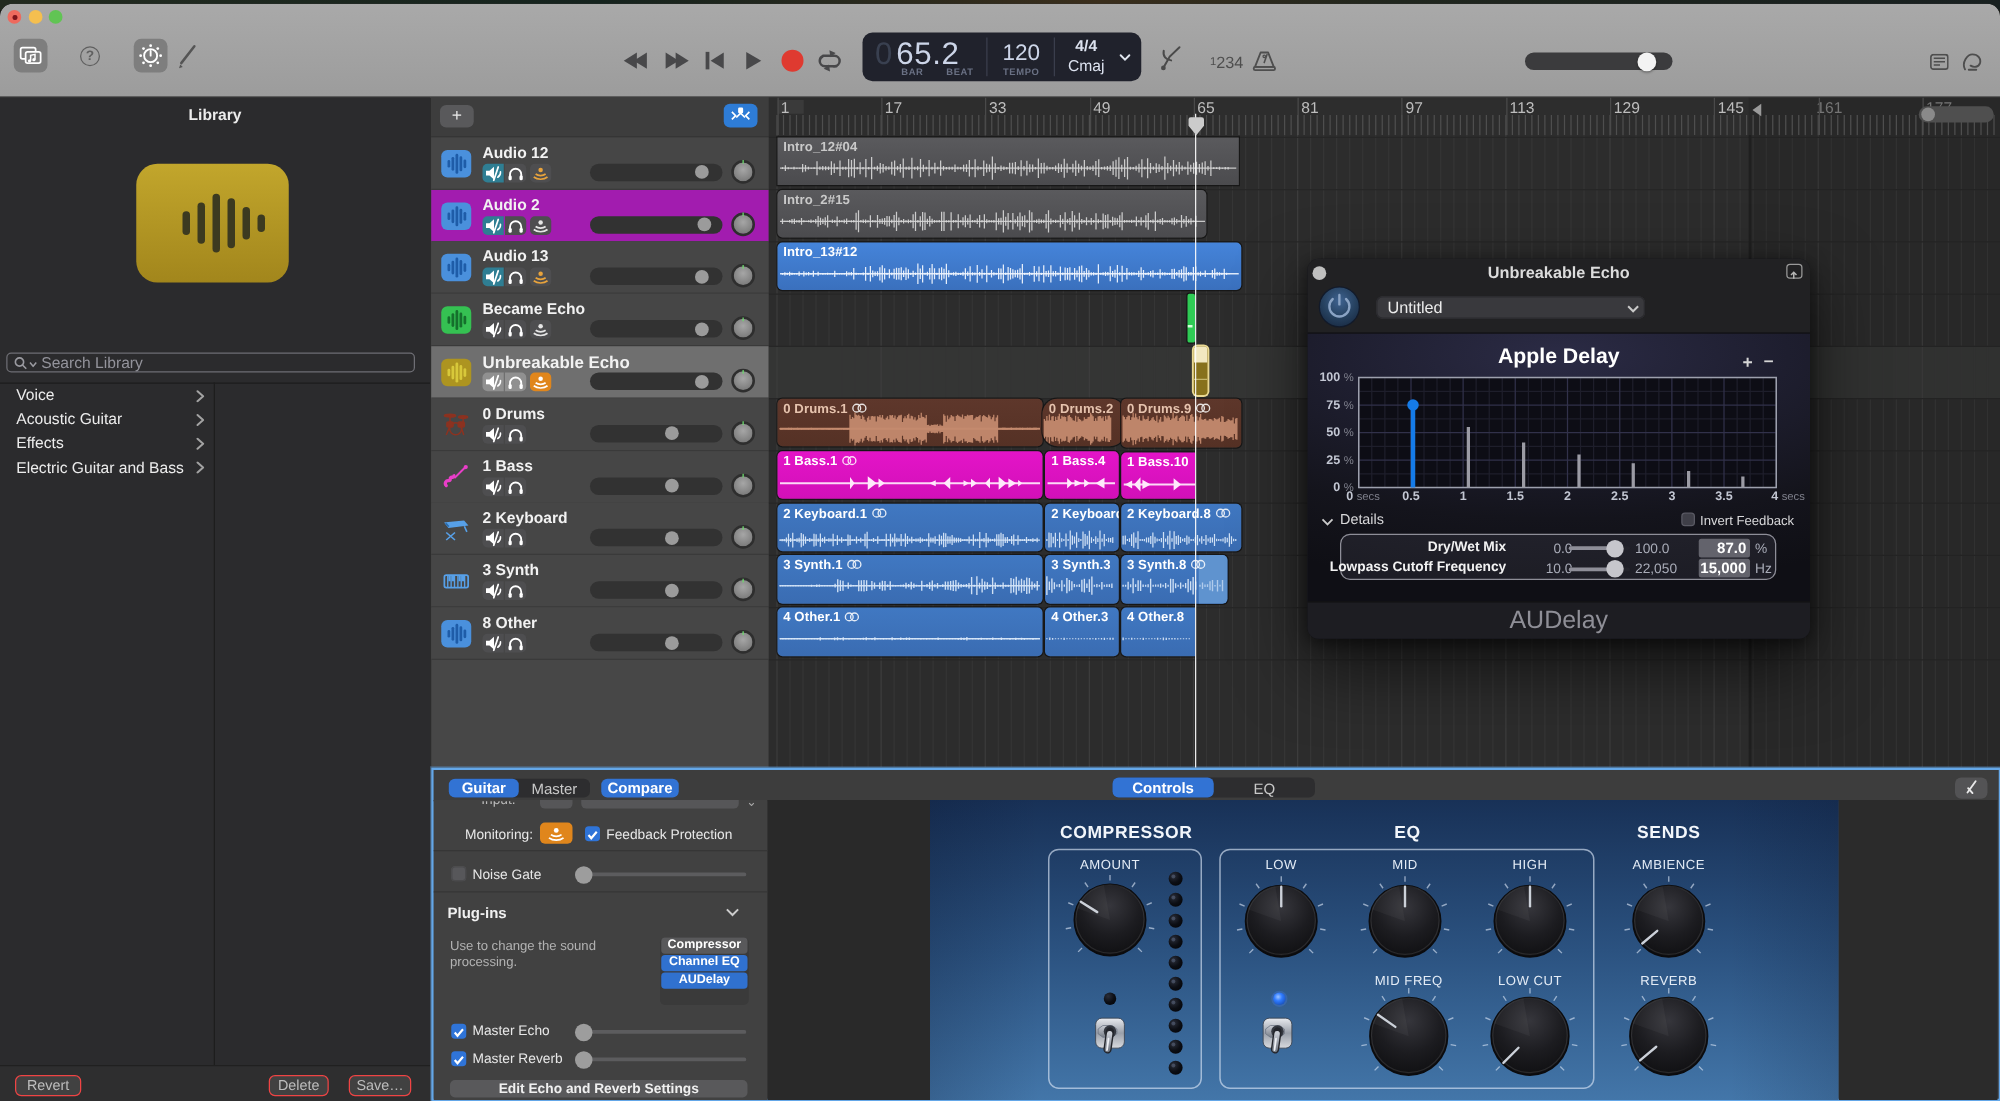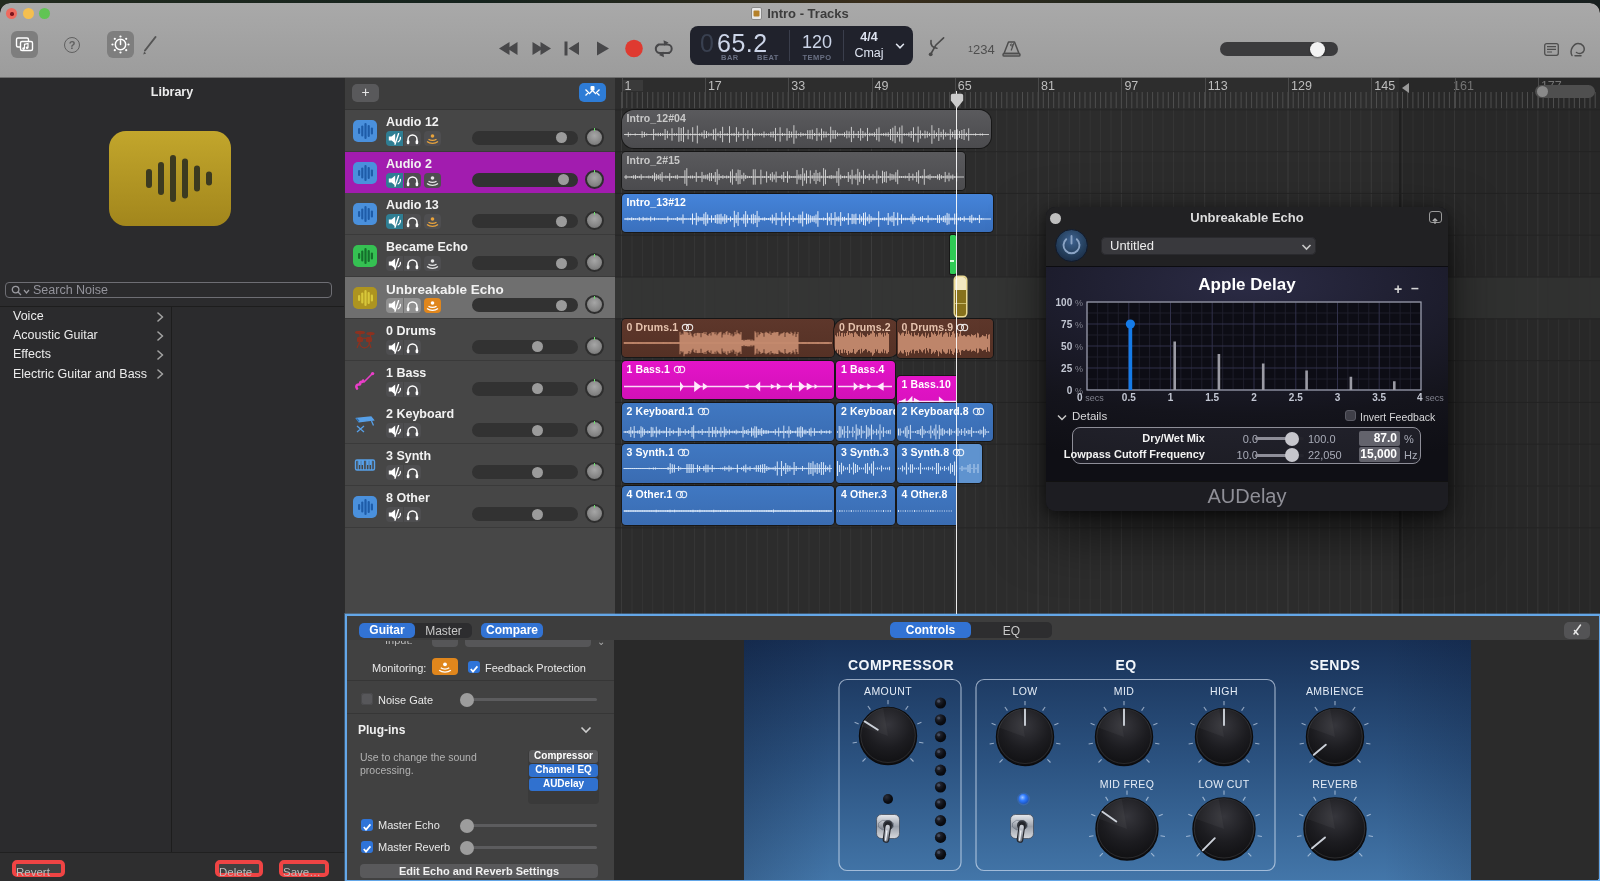--- a/index.html
+++ b/index.html
@@ -8,21 +8,21 @@
 #win{position:absolute;left:0;top:3px;width:1600px;height:878px;background:#2c2c2c;border-radius:10px 10px 0 0;overflow:hidden}
 #titlebar{position:absolute;left:0;top:0;width:1600px;height:75px;background:linear-gradient(#a9a9a9,#9c9c9c);border-bottom:1px solid #6e6e6e;border-radius:10px 10px 0 0}
 .tl{position:absolute;top:5px;width:11px;height:11px;border-radius:50%}
 #wtitle{position:absolute;top:3px;left:0;width:1600px;text-align:center;font-size:13px;font-weight:bold;color:#3c3c3c}
 .tbtn{position:absolute;top:28px;width:27px;height:27px;background:#7e7e7e;border-radius:6px}
 .lcd{position:absolute;left:690px;top:23px;width:223px;height:39px;background:#20222c;border-radius:8px}
 .lcdlab{position:absolute;font-size:7.5px;letter-spacing:.5px;color:#6a7184;font-weight:bold}
 .lcddiv{position:absolute;top:4px;height:31px;width:1px;background:#3a3e4c}
 #sidebar{position:absolute;left:0;top:75px;width:344px;height:803px;background:#2b2b2d}
 #sbbottom{position:absolute;left:0;top:774px;width:344px;height:29px;background:#2e2e2f;border-top:1px solid #202020}
-.sbtn{position:absolute;top:7px;height:17px;background:#414141;border:4px solid #ef4444;border-radius:5px;color:#bdbdbd;font-size:11.5px;line-height:16px}
+.sbtn{position:absolute;top:7px;height:17px;background:#414141;border:1px solid #ef4444;border-radius:5px;color:#bdbdbd;font-size:11.5px;text-align:center;line-height:16px}
 #headers{position:absolute;left:345px;top:75px;width:270px;height:536px;background:#474747}
 .trow{position:absolute;left:0;width:270px;height:42px;background:#464646;border-bottom:1px solid #3a3a3a}
 .tname{position:absolute;left:41px;top:5px;font-size:12.5px;font-weight:bold;color:#f2f2f2;white-space:nowrap}
 .ticon{position:absolute;left:8px;top:10px;width:24px;height:22px;border-radius:5px}
 .mbtn{position:absolute;top:21px;height:15px;width:17px}
 .vslider{position:absolute;left:127px;top:21px;width:106px;height:14px;background:#323232;border-radius:7px}
 .vknob{position:absolute;top:1.5px;width:11px;height:11px;border-radius:50%;background:#9b9b9b}
 .pan{position:absolute;left:240px;top:18px;width:19px;height:19px;border-radius:50%;background:radial-gradient(circle at 50% 38%,#a6a6a6,#808080 70%,#6e6e6e);border:2px solid #2e2e2e}
 #ruler{position:absolute;left:615px;top:75px;width:985px;height:30px;background:#2d2d2d;overflow:hidden}
 #lanes{position:absolute;left:615px;top:105px;width:985px;height:506px;background:#2c2c2c;overflow:hidden}
@@ -45,24 +45,20 @@
 .glab{position:absolute;font-size:10px;color:#c3c7d3;font-weight:bold}
 .glab .dim{color:#80828e;font-weight:normal;font-size:9px}
 </style></head><body>
 <div id="wall"></div>
 <div id="win">
 <div id="titlebar">
       <div class="tl" style="left:6px;background:#ee6a5e"></div>
       <div class="abs" style="left:10px;top:9px;width:3.5px;height:3.5px;border-radius:50%;background:#7c151c"></div>
       <div class="tl" style="left:23px;background:#f5bf4f"></div>
       <div class="tl" style="left:39px;background:#61c454"></div>
-      <div id="wtitle"><svg width="11" height="13" viewBox="0 0 11 13" style="vertical-align:-2px;margin-right:5px">
-          <rect x="0.5" y="0.5" width="10" height="12" rx="1.5" fill="#e8e8e8" stroke="#8a8a8a"></rect>
-          <rect x="2.5" y="3.5" width="6" height="6" rx="1" fill="#b5812a"></rect>
-        </svg>Intro - Tracks</div>
       <div class="tbtn" style="left:11px"><svg width="27" height="27" viewBox="0 0 27 27">
           <rect x="5.5" y="7" width="12" height="9" rx="1.5" fill="none" stroke="#fff" stroke-width="1.4"></rect>
           <rect x="9.5" y="10.5" width="12" height="9" rx="1.5" fill="#7e7e7e" stroke="#fff" stroke-width="1.4"></rect>
           <path d="M13.5 17.5 v-4.2 l3.5 -.8 v4.2" fill="none" stroke="#fff" stroke-width="1.2"></path>
           <circle cx="12.6" cy="17.6" r="1.3" fill="#fff"></circle>
           <circle cx="16.1" cy="16.7" r="1.3" fill="#fff"></circle>
         </svg></div>
       <div class="abs" style="left:64px;top:34px;width:16px;height:16px;border-radius:50%;border:1.6px solid #606060;color:#606060;font-size:11px;font-weight:bold;text-align:center;line-height:15px">?</div>
       <div class="tbtn" style="left:107px"><svg width="27" height="27" viewBox="0 0 27 27">
           <g stroke="#fff" fill="none" stroke-width="1.5">
@@ -162,21 +158,21 @@
           <rect x="97" y="40.5" width="6" height="14" rx="3" fill="#3c3a20"></rect>
         </svg></div>
       <div class="abs" style="left:5px;top:204px;width:327px;height:15.5px;border:1.5px solid #6e6e74;border-radius:4px"></div>
       <svg class="abs" style="left:11px;top:207px" width="12" height="11" viewBox="0 0 12 11">
         <circle cx="4.6" cy="4.6" r="3.3" fill="none" stroke="#9a9aa0" stroke-width="1.3"></circle>
         <path d="M7 7 L10 10" stroke="#9a9aa0" stroke-width="1.3"></path>
       </svg>
       <svg class="abs" style="left:23px;top:211px" width="7" height="5" viewBox="0 0 7 5">
         <path d="M1 1 L3.5 4 L6 1" fill="none" stroke="#9a9aa0" stroke-width="1.2"></path>
       </svg>
-      <div class="abs" style="left:33px;top:205px;font-size:12.5px;color:#93939b">Search Noise</div>
+      <div class="abs" style="left:33px;top:205px;font-size:12.5px;color:#93939b">Search Library</div>
       <div class="abs" style="left:0;top:227.5px;width:344px;height:1px;background:#1d1d1d"></div>
       <div class="abs" style="left:171px;top:227.5px;width:1px;height:546.5px;background:#1d1d1d"></div>
       <div class="abs" style="left:13px;top:231.0px;font-size:12.5px;color:#ececec">Voice</div>
       <svg class="abs" style="left:155.0px;top:233.5px" width="10" height="10" viewBox="0 0 10 10">
         <path d="M3 1 L7.5 5 L3 9" fill="none" stroke="#a2a2a2" stroke-width="1.6" stroke-linecap="round" stroke-linejoin="round"></path>
       </svg>
       <div class="abs" style="left:13px;top:250.2px;font-size:12.5px;color:#ececec">Acoustic Guitar</div>
       <svg class="abs" style="left:155.0px;top:252.7px" width="10" height="10" viewBox="0 0 10 10">
         <path d="M3 1 L7.5 5 L3 9" fill="none" stroke="#a2a2a2" stroke-width="1.6" stroke-linecap="round" stroke-linejoin="round"></path>
       </svg>
@@ -573,21 +569,21 @@
       <div class="abs" style="left:0;top:169.2px;width:985px;height:41.8px;background:#343534"></div>
       <svg class="abs" style="left:0;top:0" width="985" height="506">
         <path d="M17.0 0V506M27.4 0V506M37.8 0V506M48.2 0V506M58.7 0V506M69.1 0V506M79.5 0V506M100.3 0V506M110.7 0V506M121.1 0V506M131.5 0V506M142.0 0V506M152.4 0V506M162.8 0V506M183.6 0V506M194.0 0V506M204.4 0V506M214.8 0V506M225.3 0V506M235.7 0V506M246.1 0V506M266.9 0V506M277.3 0V506M287.7 0V506M298.2 0V506M308.6 0V506M319.0 0V506M329.4 0V506M350.2 0V506M360.6 0V506M371.0 0V506M381.5 0V506M391.9 0V506M402.3 0V506M412.7 0V506M433.5 0V506M443.9 0V506M454.3 0V506M464.8 0V506M475.2 0V506M485.6 0V506M496.0 0V506M516.8 0V506M527.2 0V506M537.6 0V506M548.1 0V506M558.5 0V506M568.9 0V506M579.3 0V506M600.1 0V506M610.5 0V506M620.9 0V506M631.4 0V506M641.8 0V506M652.2 0V506M662.6 0V506M683.4 0V506M693.8 0V506M704.2 0V506M714.7 0V506M725.1 0V506M735.5 0V506M745.9 0V506M766.7 0V506M777.1 0V506M787.5 0V506M798.0 0V506M808.4 0V506M818.8 0V506M829.2 0V506M850.0 0V506M860.4 0V506M870.8 0V506M881.3 0V506M891.7 0V506M902.1 0V506M912.5 0V506M933.3 0V506M943.7 0V506M954.1 0V506M964.6 0V506M975.0 0V506" stroke="#353535" stroke-width="1"></path>
         <path d="M6.6 0V506M89.9 0V506M173.2 0V506M256.5 0V506M339.8 0V506M423.1 0V506M506.4 0V506M589.7 0V506M673.0 0V506M756.3 0V506M839.6 0V506M922.9 0V506" stroke="#3c3c3c" stroke-width="1"></path>
       </svg>
       <svg class="abs" style="left:0;top:0" width="985" height="506">
         <path d="M0 1.8H985M0 43.6H985M0 85.4H985M0 127.2H985M0 169.0H985M0 210.8H985M0 252.6H985M0 294.4H985M0 336.2H985M0 378.0H985M0 419.8H985" stroke="#262626" stroke-width="1"></path>
       </svg>
       <div class="abs" style="left:784.4px;top:0;width:200.6px;height:506px;background:rgba(0,0,0,.07)"></div>
       <div class="abs" style="left:784.4px;top:0;width:1.5px;height:506px;background:#1f1f1f"></div>
-      <div class="clip" style="left:6.5px;top:1.9px;width:369.0px;height:38.5px;background:linear-gradient(#5a5a5d,#4b4b4e);border-radius:12px">
+      <div class="clip" style="left:6.5px;top:1.9px;width:369.0px;height:38.5px;background:linear-gradient(#5a5a5d,#4b4b4e);border-radius:0">
         <svg class="abs" style="left:0;top:0" width="369" height="38">
           <path d="M2 24.5H367" stroke="rgba(230,230,230,.8)" stroke-width="1"></path>
           <path d="M4.0 23.8V25.2M6.3 22.2V26.8M8.6 23.7V25.3M10.9 24.1V24.9M13.2 23.4V25.6M15.5 24.1V24.9M17.8 24.1V24.9M20.1 21.2V27.8M22.4 21.9V27.1M24.7 23.4V25.6M27.0 24.1V24.9M29.3 23.8V25.2M31.6 18.9V30.1M33.9 23.2V25.8M36.2 22.8V26.2M38.5 22.9V26.1M40.8 23.1V25.9M43.1 19.0V30.0M45.4 20.7V28.3M47.7 23.5V25.5M50.0 18.3V30.7M52.3 23.3V25.7M54.6 23.3V25.7M56.9 17.2V31.8M59.2 18.0V31.0M61.5 16.9V32.1M63.8 23.5V25.5M66.1 19.7V29.3M68.4 23.5V25.5M70.7 17.2V31.8M73.0 23.5V25.5M75.3 15.6V33.4M77.6 23.4V25.6M79.9 22.5V26.5M82.2 20.3V28.7M84.5 21.1V27.9M86.8 22.7V26.3M89.1 23.2V25.8M91.4 19.4V29.6M93.7 18.4V30.6M96.0 22.8V26.2M98.3 21.1V27.9M100.6 16.8V32.2M102.9 23.3V25.7M105.2 23.1V25.9M107.5 16.2V32.8M109.8 23.3V25.7M112.1 22.9V26.1M114.4 17.2V31.8M116.7 21.7V27.3M119.0 23.4V25.6M121.3 18.0V31.0M123.6 23.3V25.7M125.9 20.2V28.8M128.2 23.4V25.6M130.5 18.4V30.6M132.8 22.7V26.3M135.1 23.5V25.5M137.4 23.3V25.7M139.7 23.3V25.7M142.0 21.5V27.5M144.3 23.4V25.6M146.6 23.5V25.5M148.9 21.8V27.2M151.2 21.4V27.6M153.5 17.9V31.1M155.8 23.5V25.5M158.1 17.3V31.7M160.4 22.9V26.1M162.7 23.5V25.5M165.0 18.3V30.7M167.3 21.0V28.0M169.6 21.6V27.4M171.9 15.2V33.8M174.2 20.6V28.4M176.5 23.5V25.5M178.8 22.3V26.7M181.1 23.1V25.9M183.4 23.5V25.5M185.7 20.2V28.8M188.0 20.2V28.8M190.3 19.6V29.4M192.6 23.0V26.0M194.9 18.1V30.9M197.2 22.7V26.3M199.5 18.6V30.4M201.8 21.3V27.7M204.1 21.6V27.4M206.4 23.5V25.5M208.7 16.7V32.3M211.0 20.3V28.7M213.3 20.2V28.8M215.6 22.6V26.4M217.9 23.5V25.5M220.2 23.5V25.5M222.5 22.3V26.7M224.8 20.6V28.4M227.1 21.4V27.6M229.4 16.9V32.1M231.7 20.8V28.2M234.0 23.5V25.5M236.3 21.0V28.0M238.6 18.3V30.7M240.9 20.9V28.1M243.2 22.6V26.4M245.5 17.9V31.1M247.8 22.8V26.2M250.1 23.1V25.9M252.4 22.3V26.7M254.7 18.8V30.2M257.0 17.4V31.6M259.3 23.5V25.5M261.6 23.2V25.8M263.9 22.7V26.3M266.2 22.3V26.7M268.5 19.0V30.0M270.8 17.7V31.3M273.1 15.8V33.2M275.4 21.7V27.3M277.7 17.4V31.6M280.0 15.5V33.5M282.3 23.3V25.7M284.6 23.5V25.5M286.9 22.5V26.5M289.2 21.0V28.0M291.5 17.3V31.7M293.8 23.4V25.6M296.1 16.5V32.5M298.4 20.4V28.6M300.7 23.2V25.8M303.0 20.6V28.4M305.3 21.4V27.6M307.6 22.8V26.2M309.9 15.2V33.8M312.2 20.4V28.6M314.5 22.5V26.5M316.8 18.0V31.0M319.1 21.8V27.2M321.4 19.5V29.5M323.7 22.4V26.6M326.0 23.4V25.6M328.3 19.2V29.8M330.6 21.7V27.3M332.9 20.1V28.9M335.2 19.3V29.7M337.5 21.1V27.9M339.8 20.0V29.0M342.1 19.0V30.0M344.4 22.7V26.3M346.7 18.3V30.7M349.0 23.8V25.2M351.3 23.8V25.2M353.6 23.3V25.7M355.9 24.1V24.9M358.2 23.5V25.5M360.5 23.5V25.5" stroke="#d6d6d6" stroke-width="1.00" opacity="0.92" fill="none"></path>
         </svg>
         <div class="clab" style="color:#c9c9c9">Intro_12#04 </div>
       </div>
       <div class="clip" style="left:6.5px;top:43.7px;width:343.5px;height:38.5px;background:linear-gradient(#5a5a5d,#4b4b4e);border-radius:4px">
         <svg class="abs" style="left:0;top:0" width="344" height="38">
           <path d="M2 25H342" stroke="rgba(230,230,230,.8)" stroke-width="1"></path>
           <path d="M4.0 22.9V27.1M5.9 24.6V25.4M7.8 24.6V25.4M9.7 24.0V26.0M11.6 23.2V26.8M13.5 22.9V27.1M15.4 24.1V25.9M17.3 23.9V26.1M19.2 22.3V27.7M21.1 24.2V25.8M23.0 24.6V25.4M24.9 24.2V25.8M26.8 23.6V26.4M28.7 24.2V25.8M30.6 23.2V26.8M32.5 20.7V29.3M34.4 22.1V27.9M36.3 22.9V27.1M38.2 21.8V28.2M40.1 20.1V29.9M42.0 24.4V25.6M43.9 23.6V26.4M45.8 23.9V26.1M47.7 21.1V28.9M49.6 24.0V26.0M51.5 24.2V25.8M53.4 23.5V26.5M55.3 22.8V27.2M57.2 24.4V25.6M59.1 24.1V25.9M61.0 24.0V26.0M62.9 18.2V31.8M64.8 16.2V33.8M66.7 24.0V26.0M68.6 23.6V26.4M70.5 23.5V26.5M72.4 24.1V25.9M74.3 20.2V29.8M76.2 24.0V26.0M78.1 24.1V25.9M80.0 19.9V30.1M81.9 23.1V26.9M83.8 22.8V27.2M85.7 22.3V27.7M87.6 20.8V29.2M89.5 21.0V29.0M91.4 23.5V26.5M93.3 20.0V30.0M95.2 17.3V32.7M97.1 21.9V28.1M99.0 24.0V26.0M100.9 23.2V26.8M102.8 24.1V25.9M104.7 23.5V26.5M106.6 23.9V26.1M108.5 19.4V30.6M110.4 17.3V32.7M112.3 23.9V26.1M114.2 20.9V29.1M116.1 17.6V32.4M118.0 18.0V32.0M119.9 22.9V27.1M121.8 20.8V29.2M123.7 23.0V27.0M125.6 23.9V26.1M127.5 24.1V25.9M129.4 24.0V26.0M131.3 17.3V32.7M133.2 17.3V32.7M135.1 24.1V25.9M137.0 24.1V25.9M138.9 17.7V32.3M140.8 23.9V26.1M142.7 24.0V26.0M144.6 19.4V30.6M146.5 24.1V25.9M148.4 21.8V28.2M150.3 20.2V29.8M152.2 22.5V27.5M154.1 19.6V30.4M156.0 24.0V26.0M157.9 24.0V26.0M159.8 22.8V27.2M161.7 20.0V30.0M163.6 24.0V26.0M165.5 19.3V30.7M167.4 23.4V26.6M169.3 24.0V26.0M171.2 24.1V25.9M173.1 23.9V26.1M175.0 17.9V32.1M176.9 22.5V27.5M178.8 22.2V27.8M180.7 16.1V33.9M182.6 21.4V28.6M184.5 18.4V31.6M186.4 24.0V26.0M188.3 18.4V31.6M190.2 23.3V26.7M192.1 20.9V29.1M194.0 17.9V32.1M195.9 21.0V29.0M197.8 20.2V29.8M199.7 23.7V26.3M201.6 16.1V33.9M203.5 17.7V32.3M205.4 24.1V25.9M207.3 23.6V26.4M209.2 23.0V27.0M211.1 23.5V26.5M213.0 23.7V26.3M214.9 19.2V30.8M216.8 16.1V33.9M218.7 22.7V27.3M220.6 24.0V26.0M222.5 23.7V26.3M224.4 24.1V25.9M226.3 20.0V30.0M228.2 22.9V27.1M230.1 17.7V32.3M232.0 23.4V26.6M233.9 22.3V27.7M235.8 16.8V33.2M237.7 20.1V29.9M239.6 23.5V26.5M241.5 18.2V31.8M243.4 23.1V26.9M245.3 23.9V26.1M247.2 21.8V28.2M249.1 24.1V25.9M251.0 22.3V27.7M252.9 23.9V26.1M254.8 18.5V31.5M256.7 23.4V26.6M258.6 24.0V26.0M260.5 18.7V31.3M262.4 19.9V30.1M264.3 19.3V30.7M266.2 23.9V26.1M268.1 21.4V28.6M270.0 22.1V27.9M271.9 22.5V27.5M273.8 20.2V29.8M275.7 17.8V32.2M277.6 23.9V26.1M279.5 24.0V26.0M281.4 24.1V25.9M283.3 23.7V26.3M285.2 24.0V26.0M287.1 21.1V28.9M289.0 24.0V26.0M290.9 21.7V28.3M292.8 24.1V25.9M294.7 20.1V29.9M296.6 18.3V31.7M298.5 24.0V26.0M300.4 23.5V26.5M302.3 17.2V32.8M304.2 23.8V26.2M306.1 23.1V26.9M308.0 22.3V27.7M309.9 24.0V26.0M311.8 24.1V25.9M313.7 24.1V25.9M315.6 22.6V27.4M317.5 21.9V28.1M319.4 23.2V26.8M321.3 24.2V25.8M323.2 19.9V30.1M325.1 23.2V26.8M327.0 20.7V29.3M328.9 23.4V26.6M330.8 22.5V27.5M332.7 24.3V25.7M334.6 20.6V29.4" stroke="#d6d6d6" stroke-width="1.00" opacity="0.92" fill="none"></path>
@@ -656,21 +652,21 @@
       <div class="clip" style="left:221.0px;top:252.7px;width:58.5px;height:38.5px;background:linear-gradient(#e414c8,#d210b8);border-radius:4px">
         <svg class="abs" style="left:0;top:0" width="58" height="38">
           <path d="M2 25.5H56" stroke="rgba(255,230,250,.95)" stroke-width="1.6"></path>
           <path d="M22.1 25.5L17.7 21.3L17.7 29.7Z" fill="#ffe9fb"></path>
           <path d="M29.8 25.5L23.6 22.8L23.6 28.2Z" fill="#ffe9fb"></path>
           <path d="M35.8 25.5L31.3 22.2L31.3 28.8Z" fill="#ffe9fb"></path>
           <path d="M40.5 25.5L47.6 21.2L47.6 29.8Z" fill="#ffe9fb"></path>
         </svg>
         <div class="clab" style="color:#fff">1 Bass.4 </div>
       </div>
-      <div class="clip" style="left:281.5px;top:268px;width:59.0px;height:47px;background:linear-gradient(#e414c8,#d210b8);border-radius:4px 0 0 4px">
+      <div class="clip" style="left:281.5px;top:254px;width:59.0px;height:37px;background:linear-gradient(#e414c8,#d210b8);border-radius:4px 0 0 4px">
         <svg class="abs" style="left:0;top:0" width="59" height="38">
           <path d="M2 25.5H59" stroke="rgba(255,230,250,.95)" stroke-width="1.6"></path>
           <path d="M3.0 25.5L8.7 22.3L8.7 28.7Z" fill="#ffe9fb"></path>
           <path d="M10.2 25.5L15.4 19.8L15.4 31.2Z" fill="#ffe9fb"></path>
           <path d="M23.6 25.5L16.9 21.8L16.9 29.2Z" fill="#ffe9fb"></path>
           <path d="M47.9 25.5L41.9 20.6L41.9 30.4Z" fill="#ffe9fb"></path>
         </svg>
         <div class="clab" style="color:#fff">1 Bass.10 </div>
       </div>
       <div class="clip" style="left:6.5px;top:294.5px;width:212.0px;height:38.5px;background:linear-gradient(#4078c2,#3a6cb2);border-radius:4px">

